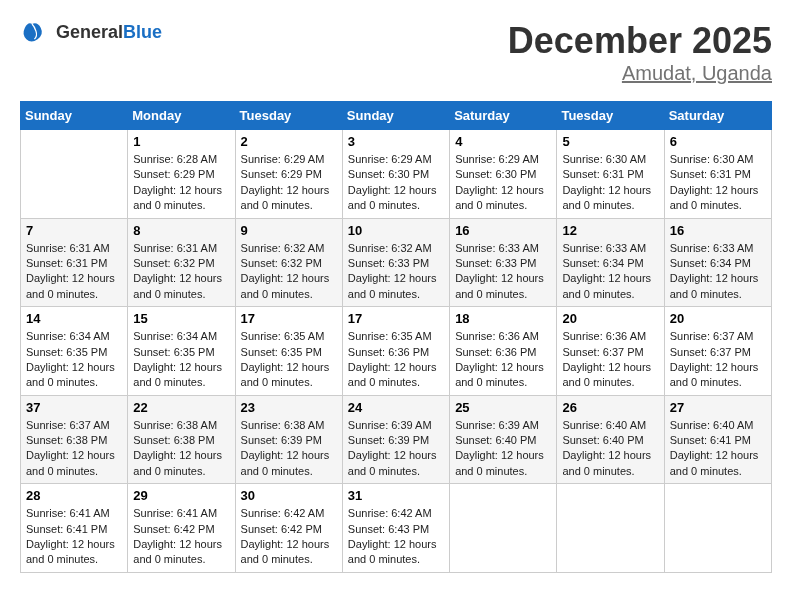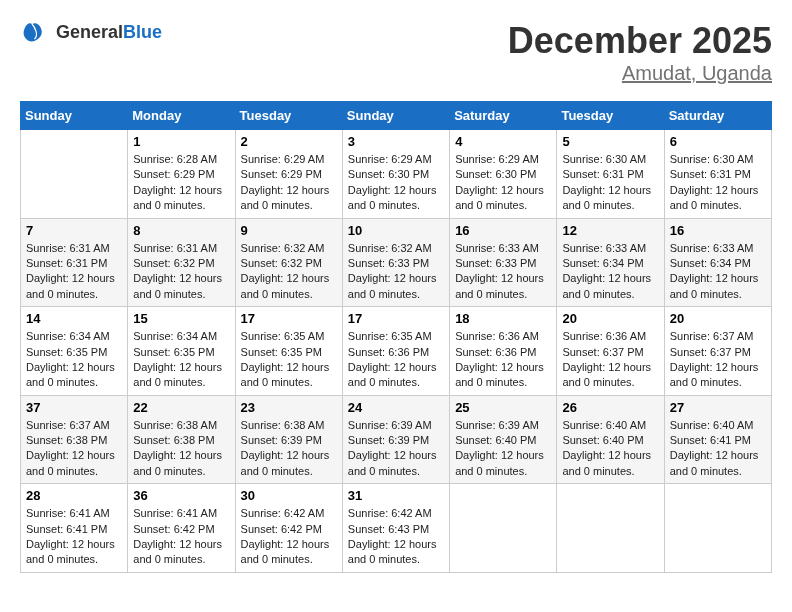--- a/index.html
+++ b/index.html
@@ -238,21 +238,21 @@
           <span class="day-num">27</span>
           <div class="day-info">Sunrise: 6:40 AM<br>Sunset: 6:41 PM<br>Daylight: 12 hours<br>and 0 minutes.</div>
         </td>
       </tr>
       <tr>
         <td>
           <span class="day-num">28</span>
           <div class="day-info">Sunrise: 6:41 AM<br>Sunset: 6:41 PM<br>Daylight: 12 hours<br>and 0 minutes.</div>
         </td>
         <td>
-          <span class="day-num">36</span>
+          <span class="day-num">29</span>
           <div class="day-info">Sunrise: 6:41 AM<br>Sunset: 6:42 PM<br>Daylight: 12 hours<br>and 0 minutes.</div>
         </td>
         <td>
           <span class="day-num">30</span>
           <div class="day-info">Sunrise: 6:42 AM<br>Sunset: 6:42 PM<br>Daylight: 12 hours<br>and 0 minutes.</div>
         </td>
         <td>
           <span class="day-num">31</span>
           <div class="day-info">Sunrise: 6:42 AM<br>Sunset: 6:43 PM<br>Daylight: 12 hours<br>and 0 minutes.</div>
         </td>

